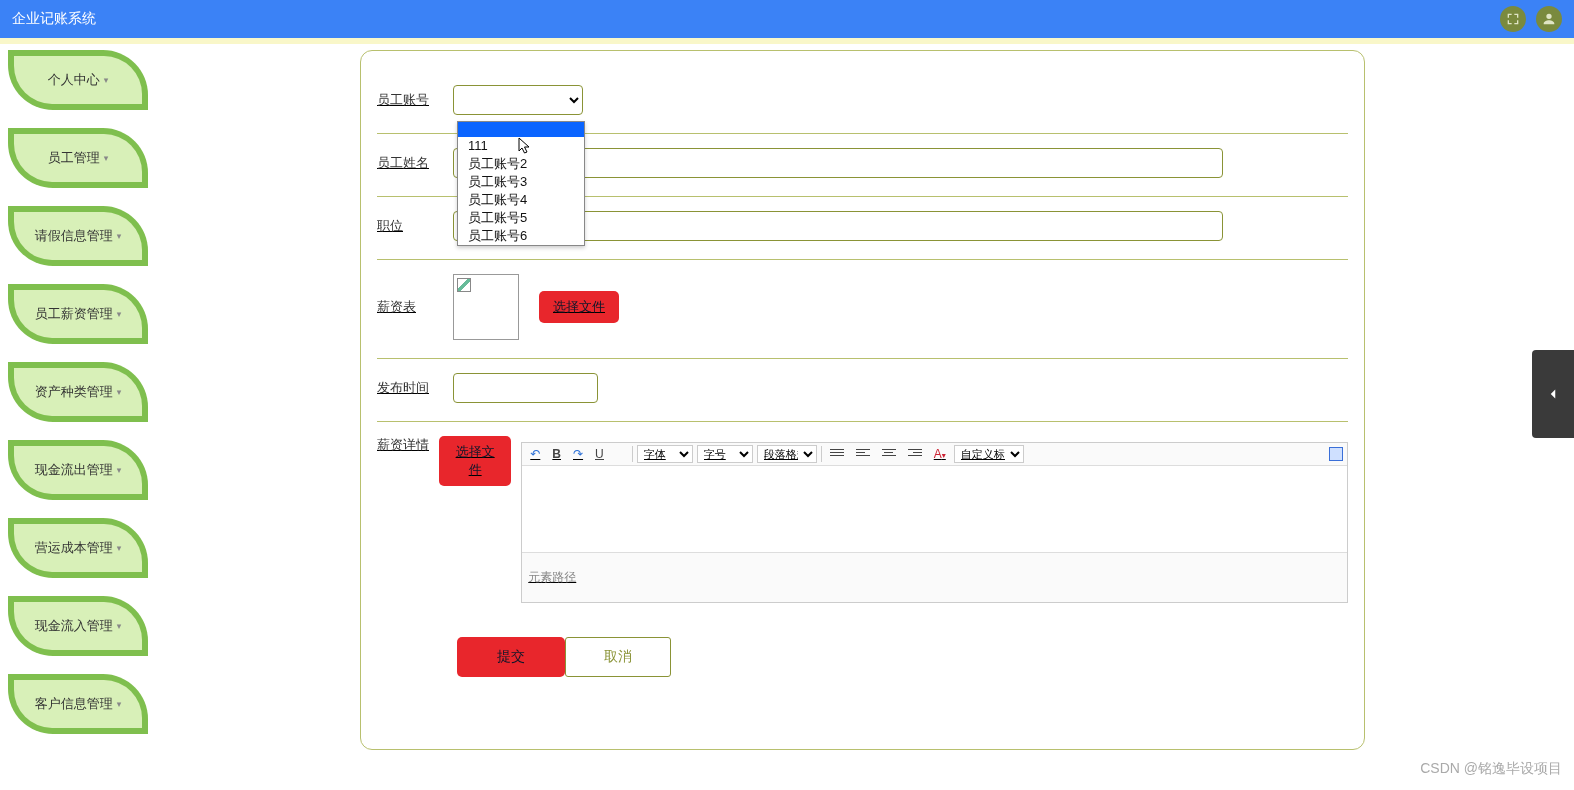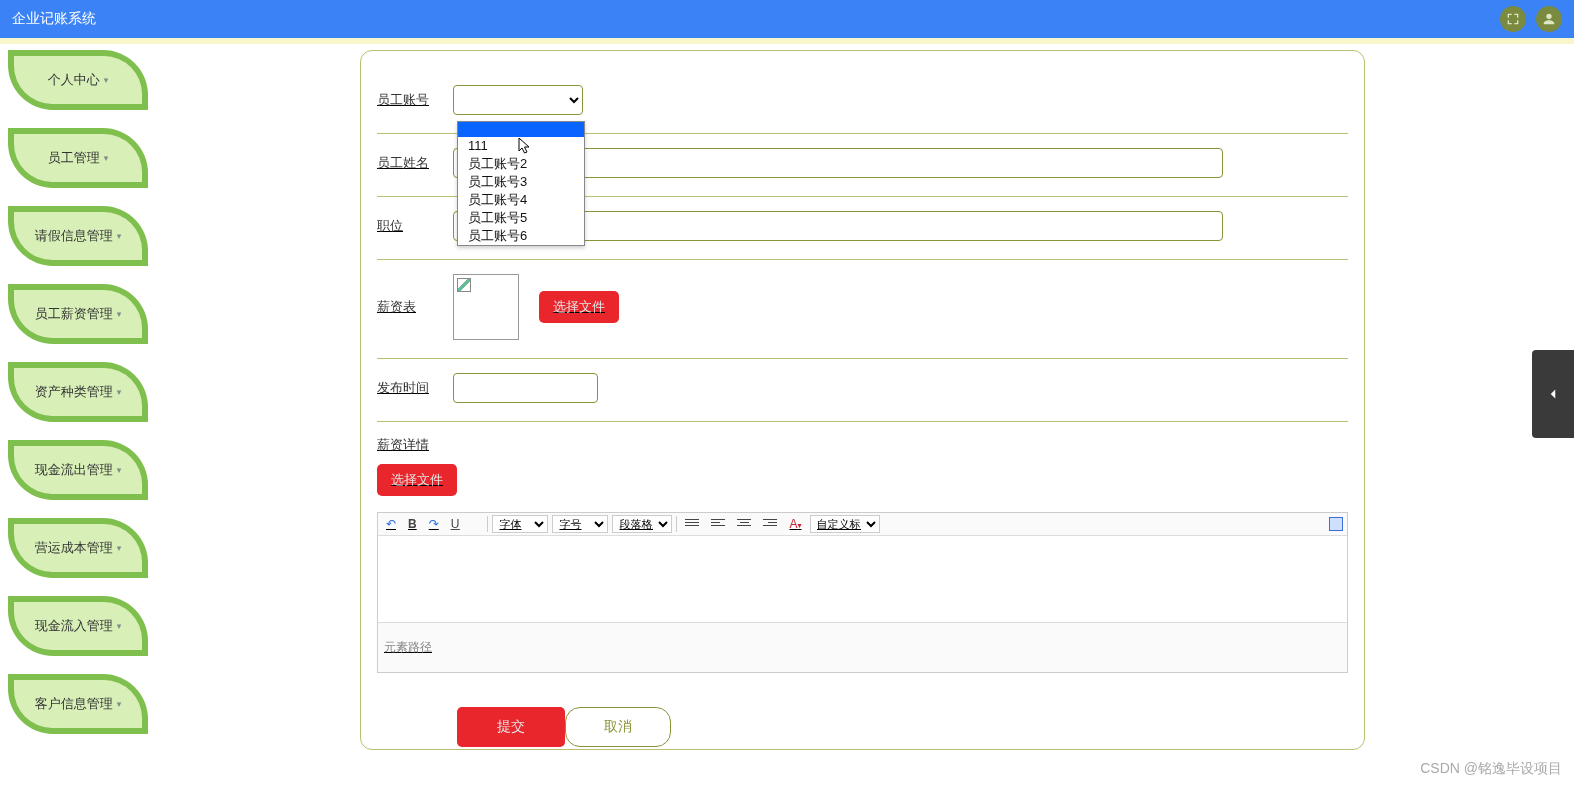--- a/index.html
+++ b/index.html
@@ -161,33 +161,33 @@
       content: "";
       position: absolute;
       top: 3px; left: 3px;
       width: 12px; height: 12px;
       border: 1px solid #888;
       background: linear-gradient(135deg,#fff 40%,#6b9 40%,#6b9 60%,#fff 60%);
     }
 
     .btn-red {
       background: #e8262c;
-      color: #e5e5e5;
+      color: #0f172a;
       border: none;
       border-radius: 5px;
       padding: 7px 14px;
       font-size: 13px;
       cursor: pointer;
     }
     .btn-red.lg { padding: 11px 40px; font-size: 14px; }
     .btn-outline {
       background: #fff;
       color: #8a9336;
       border: 1px solid #8a9336;
-      border-radius: 15px;
+      border-radius: 3px;
       padding: 10px 38px;
       font-size: 14px;
       cursor: pointer;
     }
 
     
     .editor-wrap {
       border: 1px solid #ccc;
       margin-top: 6px;
     }
@@ -394,21 +394,21 @@
     <div class="form-label">薪资表</div>
     <div class="img-placeholder"></div>
     <button class="btn-red">选择文件</button>
   </div>
 
   <div class="form-row">
     <div class="form-label">发布时间</div>
     <input class="form-input-small" style="">
   </div>
 
-  <div class="form-row no-border" style="flex-direction:column; align-items:flex-start; gap:10px;">
+  <div class="form-row no-border" style="flex-direction:row; align-items:flex-start; gap:10px;">
     <div class="form-label" style="width:auto;">薪资详情</div>
     <button class="btn-red">选择文件</button>
 
     <div class="editor-wrap" style="width:100%;">
       <div class="editor-toolbar">
         <span class="tb-btn" style="color:#2a6fd6;">↶</span>
         <span class="tb-btn" style="font-weight:bold;">B</span>
         <span class="tb-btn" style="color:#2a6fd6;">↷</span>
         <span class="tb-btn" style="text-decoration:underline;">U</span>
         <span class="tb-btn"><span class="tb-hr"></span></span>

